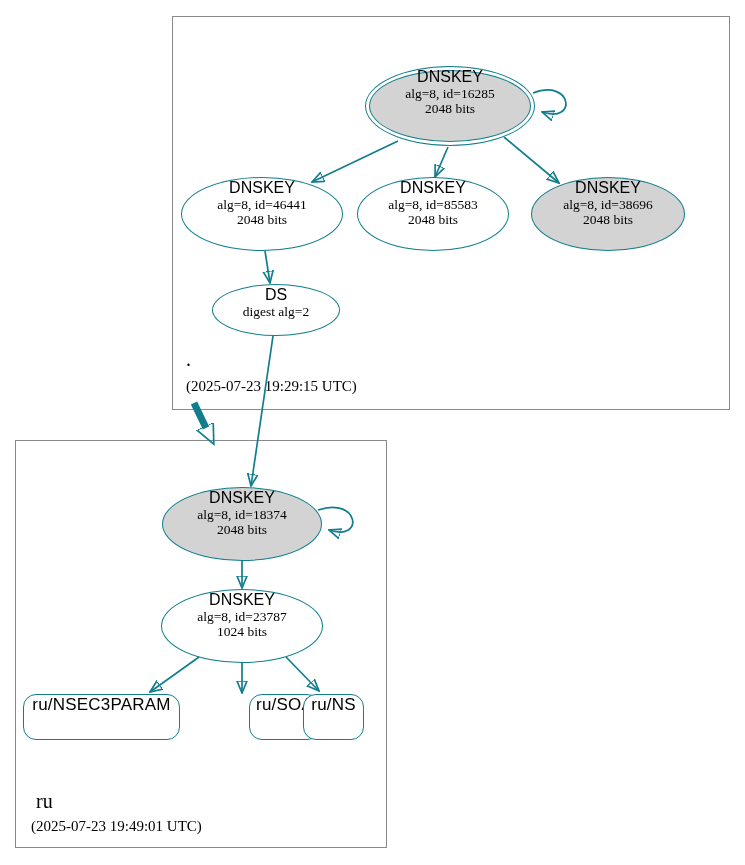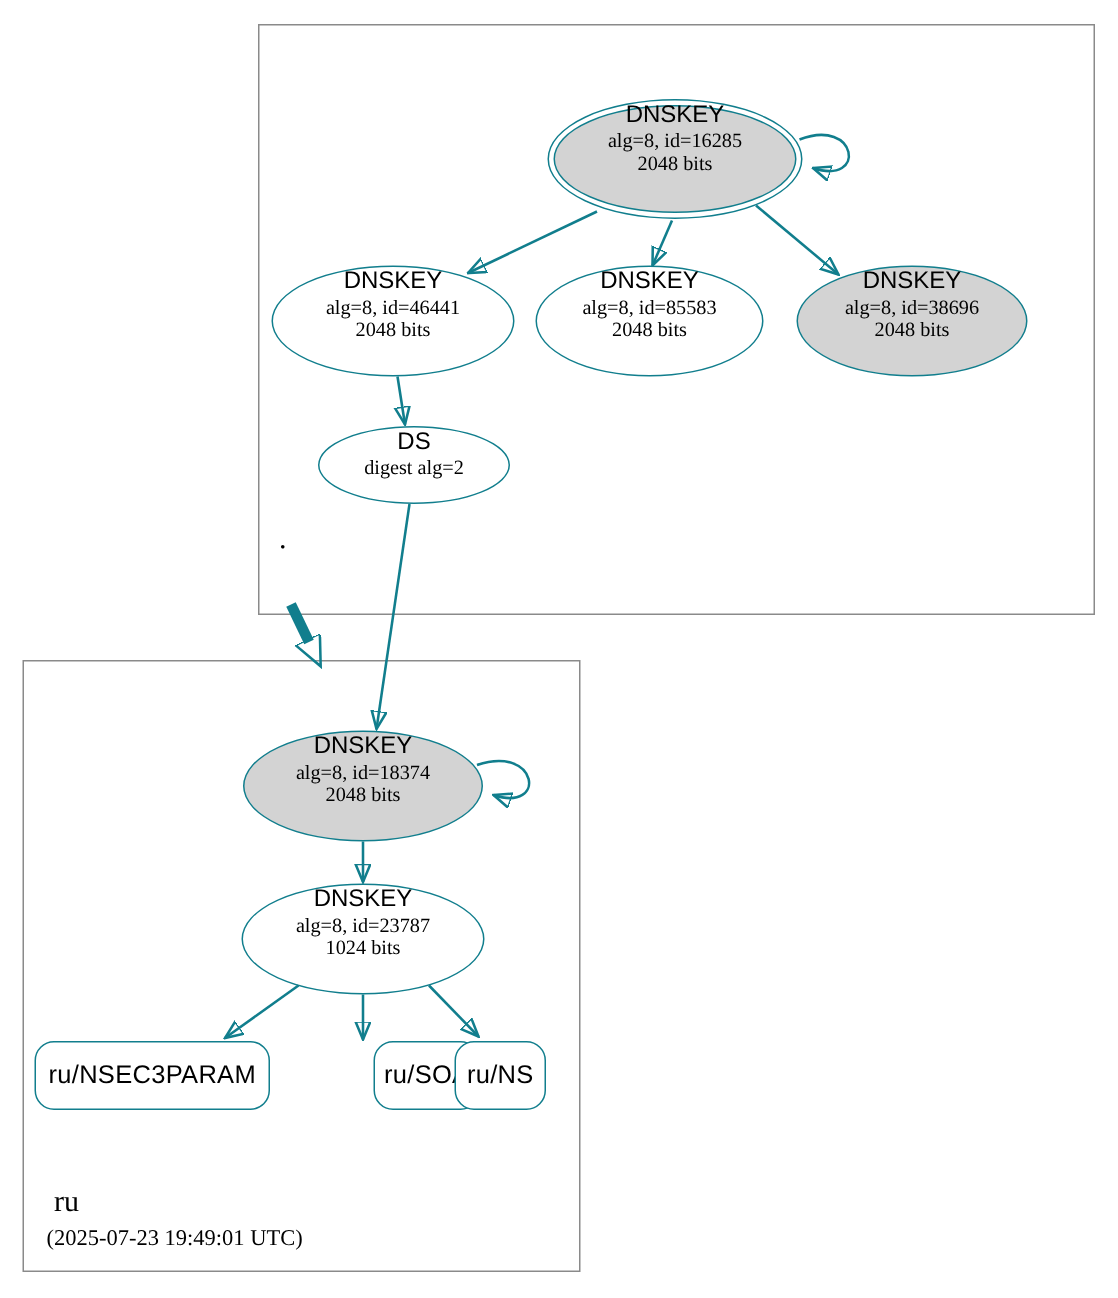--- a/index.html
+++ b/index.html
@@ -37,37 +37,38 @@
   }
   .txt { position:relative; z-index:1; }
   .node-title { display:block; font-size:16px; line-height:19px; color:#000; }
   .node-detail {
     display:block; font-family:"Liberation Serif", serif;
     font-size:13.5px; line-height:15px; color:#000;
   }
 
   .rrset {
     position:absolute; border:1.7px solid #117e8d; border-radius:13px;
-    background:#ffffff; display:flex; align-items:center; justify-content:center;
+    background:#ffffff; display:flex; justify-content:center;
     box-sizing:border-box; font-size:17px; letter-spacing:0.2px; color:#000;
   }
 
   #edges { position:absolute; left:0; top:0; pointer-events:none; }
   #edges path, #edges line { stroke:#117e8d; fill:none; stroke-width:1.7; }
   #edges .thick { stroke-width:7; }
 </style>
 </head>
 <body>
 
 <div class="canvas">
 
   <div class="zone-box" id="box-root"></div>
   <div class="zone-box" id="box-ru"></div>
 
   <span class="zone-label" style="left:186px; top:348px;">.</span>
+  <span class="zone-ts" style="left:186px; top:378px;">(2025-07-23 19:29:15 UTC)</span>
   <span class="zone-label" style="left:36px; top:790px;">ru</span>
   <span class="zone-ts" style="left:31px; top:818px;">(2025-07-23 19:49:01 UTC)</span>
 
   <div class="node double" style="left:365px; top:66px; width:170px; height:80px;">
     <div class="txt">
       <span class="node-title">DNSKEY</span>
       <span class="node-detail">alg=8, id=16285</span>
       <span class="node-detail">2048 bits</span>
     </div>
   </div>

